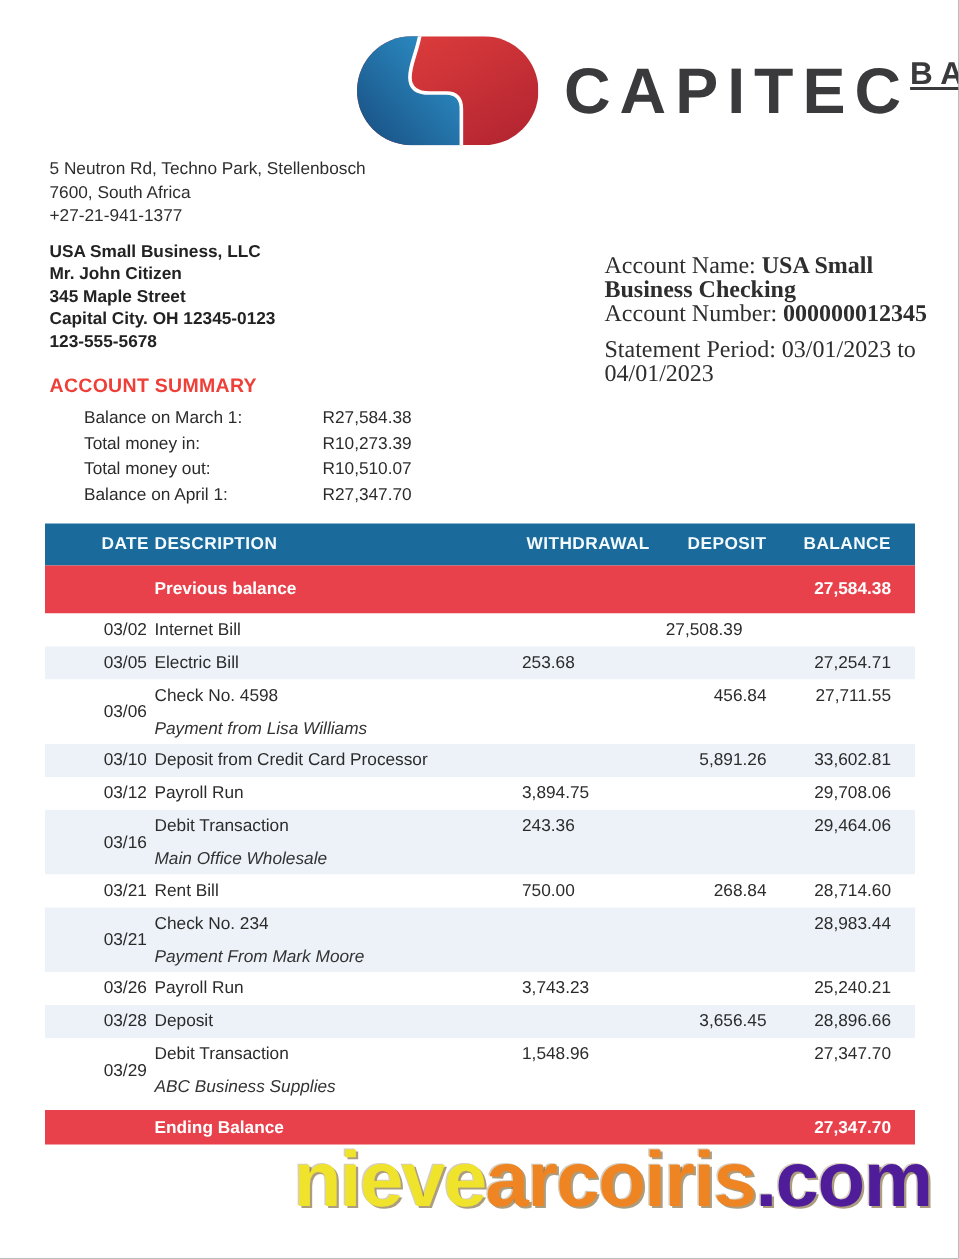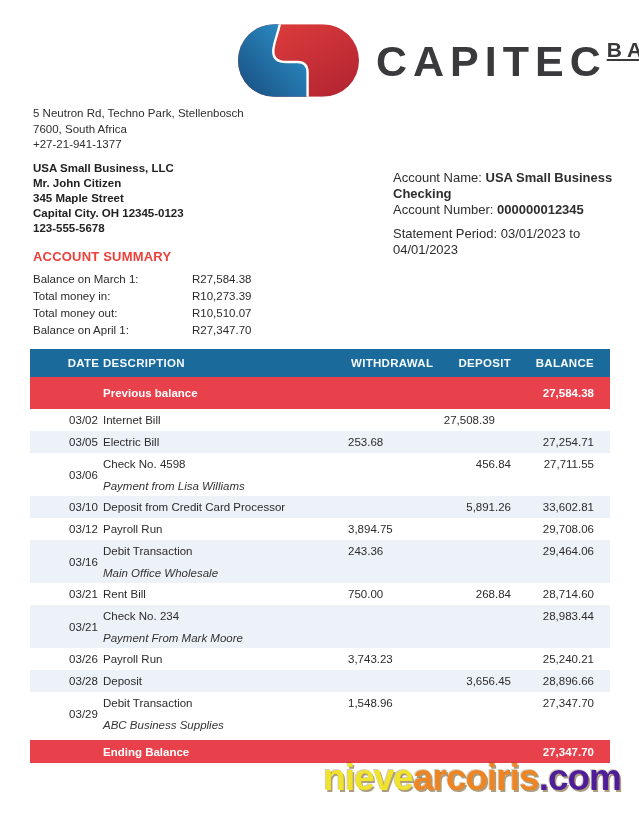--- a/index.html
+++ b/index.html
@@ -17,28 +17,28 @@
   
   .logo-group { position:absolute; top:24px; left:238px; display:flex; align-items:center; gap:17px; }
   .logo-mark { width:121px; height:73px; display:block; }
   .logo-text { display:flex; }
   .brand-name { font-size:43px; font-weight:600; letter-spacing:6px; color:#3a3a3c; line-height:44px; }
   .brand-sub  { font-size:21px; font-weight:600; letter-spacing:5px; color:#3a3a3c; line-height:22px; margin-top:0px;text-decoration:underline; }
 
   
   .bank-address { position:absolute; top:106px; left:33px; font-size:11.5px; line-height:15.5px; color:#2e2e2e; }
   .customer-block { position:absolute; top:161px; left:33px; font-size:11.5px; line-height:15px; font-weight:bold; color:#222; }
-  .account-info { position:absolute; top:170px; left:393px; font-size:13px; line-height:16px; color:#2e2e2e; }
+  .account-info { position:absolute; top:170px; left:403px; font-size:16px; line-height:16px; color:#2e2e2e;font-family:Liberation Serif, serif; }
   .account-info .value { font-weight:bold; }
   .statement-period { margin-top:8px; }
 
   
   .summary-title { position:absolute; top:249px; left:33px; font-size:13px; font-weight:bold; color:#ee3f38; letter-spacing:0.2px; }
   .summary-table { position:absolute; top:271px; left:33px; font-size:11.5px; line-height:17px; }
-  .summary-row { display:flex; }
+  .summary-row { display:flex;margin-left:23px; }
   .summary-row .lbl { width:159px; }
   .summary-row .val { }
 
   
   .tx-table { position:absolute; top:349px; left:30px; width:580px; font-size:11.5px; }
   .trow { display:grid; grid-template-columns:73px 245px 107px 56px 1fr; }
   .trow .c { display:flex; }
   .c.date { justify-content:center;padding-left:34px; }
   .c.wd   { justify-content:flex-start; }
   .c.dep  { justify-content:flex-end; }
@@ -57,21 +57,21 @@
   .rrow .c { align-items:center; }
   .rrow.tall { min-height:43px; }
   .rrow.tall .c { align-items:flex-start; padding-top:5px; }
   .rrow.tall .c.date { align-items:center; padding-top:0; }
   .desc-main { line-height:13px; }
   .desc-sub { font-style:italic; line-height:13px; margin-top:9px; color:#333; }
 
   
   .watermark {
     position:absolute; top:757px; right:18px;
-    font-size:37px; font-weight:bold; letter-spacing:-1px;
+    font-size:52px; font-weight:bold; letter-spacing:-1px;
     text-shadow:1.5px 1.5px 0 rgba(90,60,0,0.5), -1px -1px 0 rgba(90,60,0,0.25);
     white-space:nowrap;
   }
 </style>
 </head>
 <body>
 
 <div class="page">
 
   <div class="logo-group">

